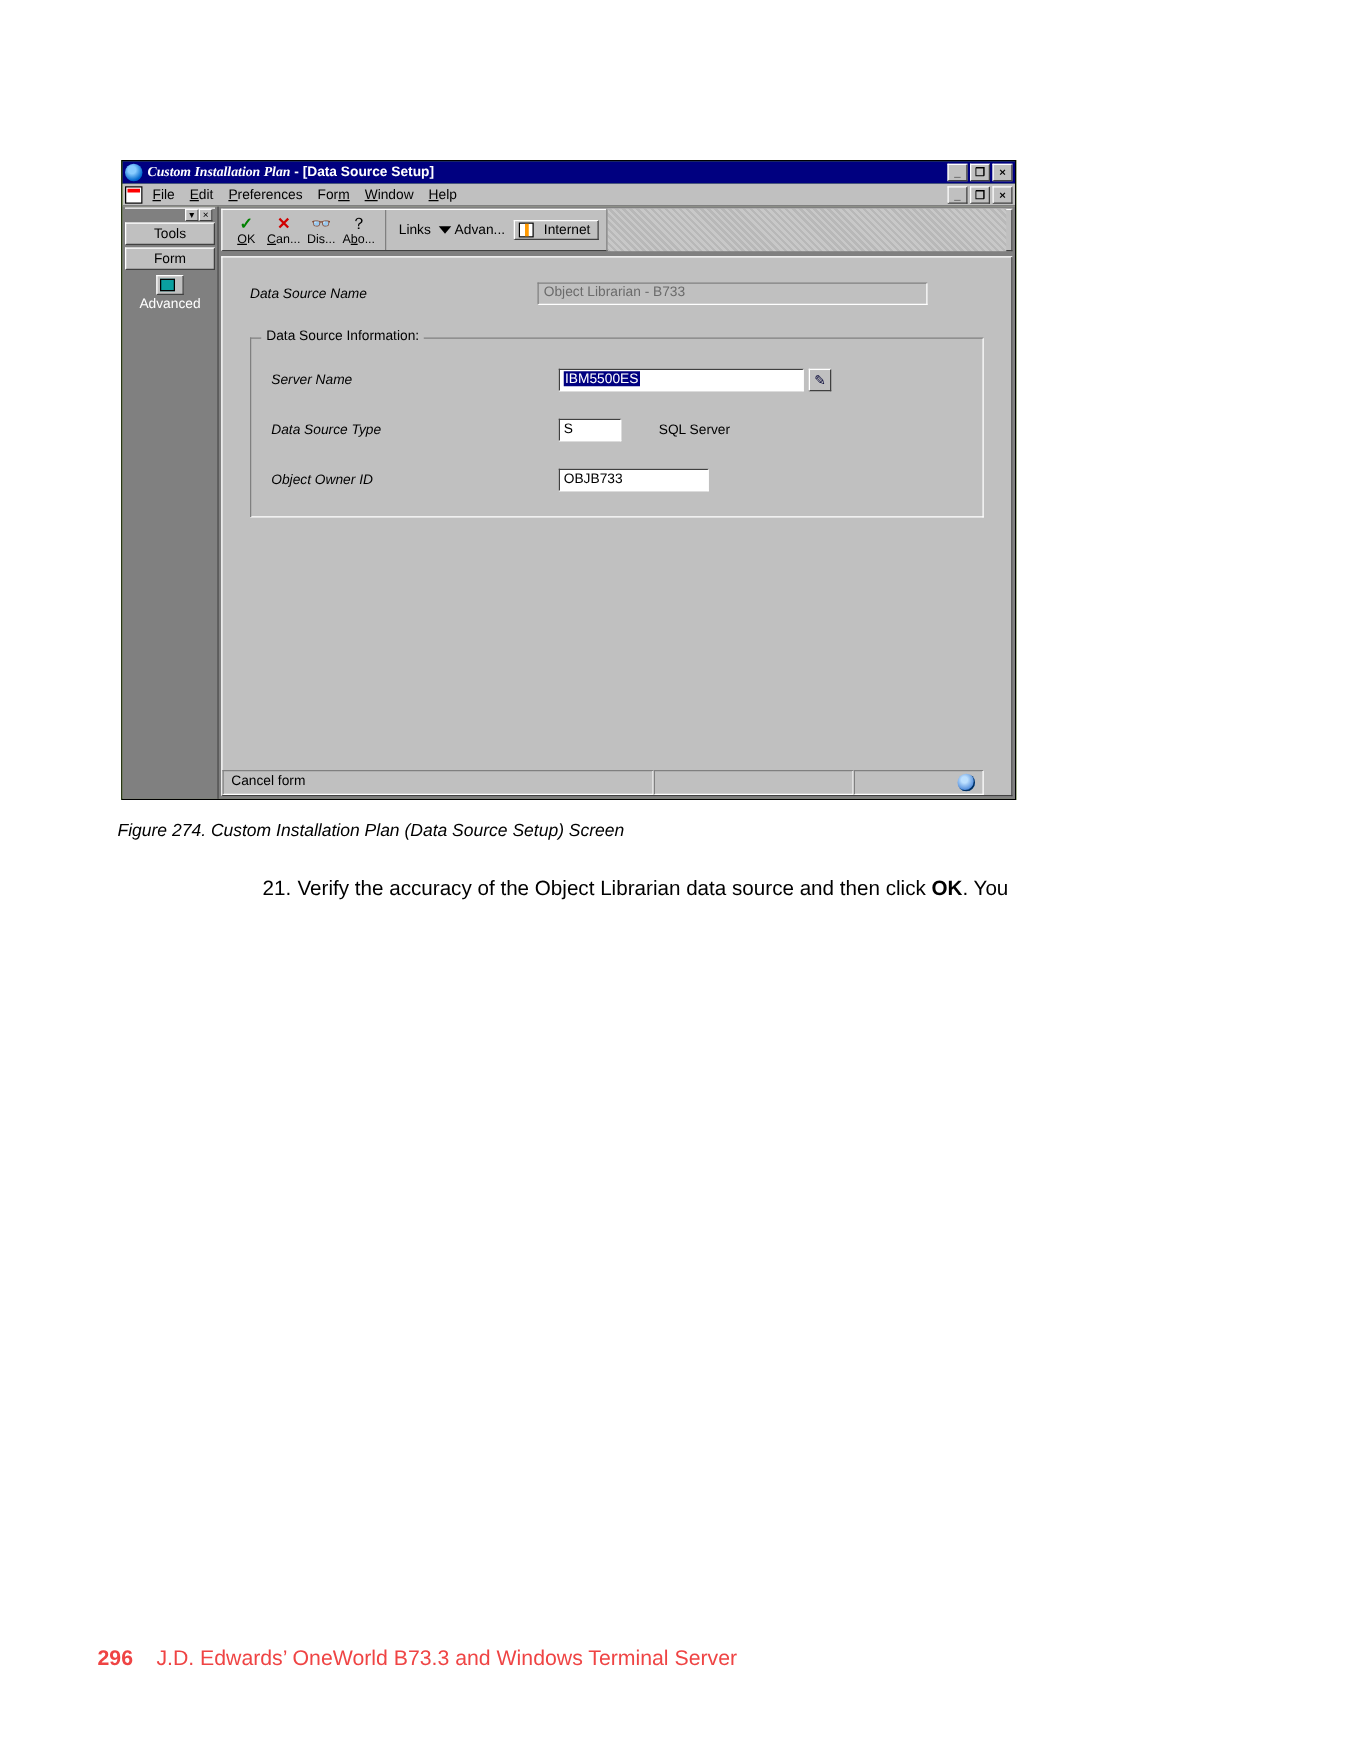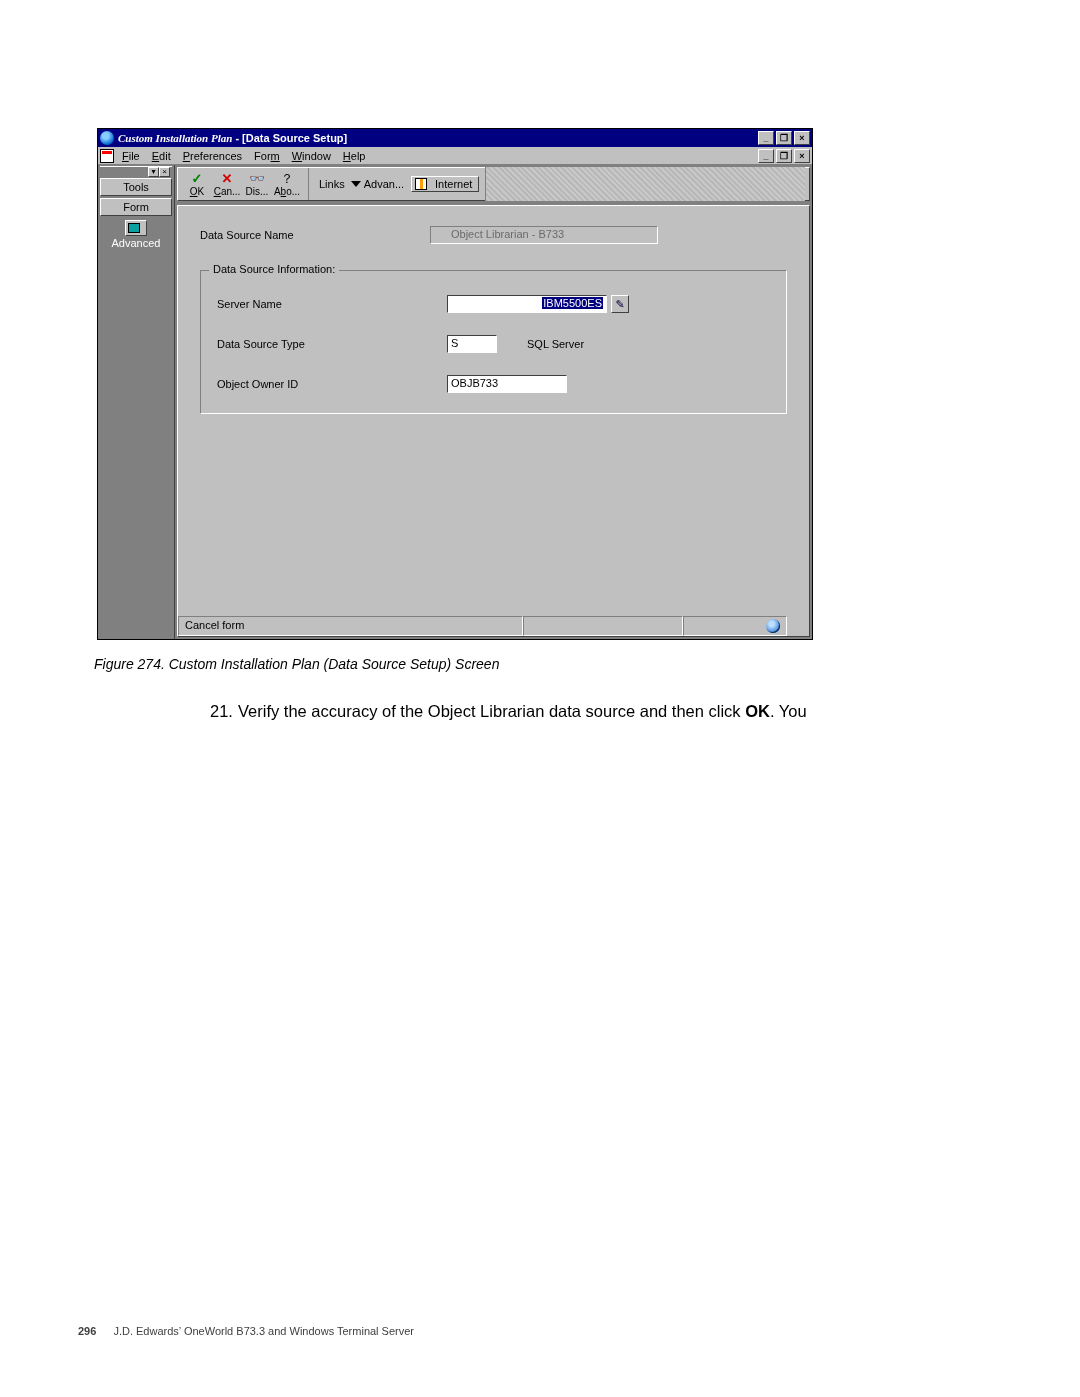--- a/index.html
+++ b/index.html
@@ -226,31 +226,32 @@
     position:relative;
   }
   .row{
     display:flex; align-items:center;
     margin-bottom: 26px;
   }
   .row .lbl{
     width: 230px;
     font-size:11px;
     color:#000;
+    font-style:italic;
   }
   .ro-field{
-    width: 228px; height:18px;
+    width: 312px; height:18px;
     border-top:1px solid #808080;
     border-left:1px solid #808080;
     border-right:1px solid #fff;
     border-bottom:1px solid #fff;
     background:#c0c0c0;
     color:#6b6b6b;
     font-size:11px;
-    padding:1px 20px;
+    padding:1px 4px;
   }
   .groupbox{
     border:1px solid #808080;
     border-right-color:#fff;
     border-bottom-color:#fff;
     position:relative;
     padding: 24px 16px 10px 16px;
     margin-top:6px;
   }
   .groupbox .legend{
@@ -324,23 +325,23 @@
     max-width: 620px;
     font-family: Arial, Helvetica, sans-serif;
     color:#000;
   }
   .body-step .num{ display:inline-block; width:28px; }
   .body-step .line2{ padding-left:28px; display:block; }
   .footer{
     position:absolute;
     left:78px;
     bottom:60px;
-    font-size:11px;
+    font-size:17px;
     font-family: Arial, Helvetica, sans-serif;
-    color:#404040;
+    color:#ef4444;
   }
   .footer .pn{ font-weight:bold; margin-right:14px; }
 </style>
 </head>
 <body>
 
 <div class="page">
 
   <div class="app-window">
 
@@ -424,21 +425,21 @@
           <div class="row">
             <div class="lbl">Data Source Name</div>
             <div class="ro-field">Object Librarian - B733</div>
           </div>
 
           <div class="groupbox">
             <div class="legend">Data Source Information:</div>
 
             <div class="row" style="margin-bottom:22px;">
               <div class="lbl">Server Name</div>
-              <div class="txt-field sel" style="width:160px;text-align:right;">
+              <div class="txt-field sel" style="width:196px;">
                 <span class="hilite">IBM5500ES</span>
               </div>
               <div class="lookup-btn">
                 <span>✎</span>
               </div>
             </div>
 
             <div class="row" style="margin-bottom:22px;">
               <div class="lbl">Data Source Type</div>
               <div class="txt-field" style="width:50px;">S</div>

